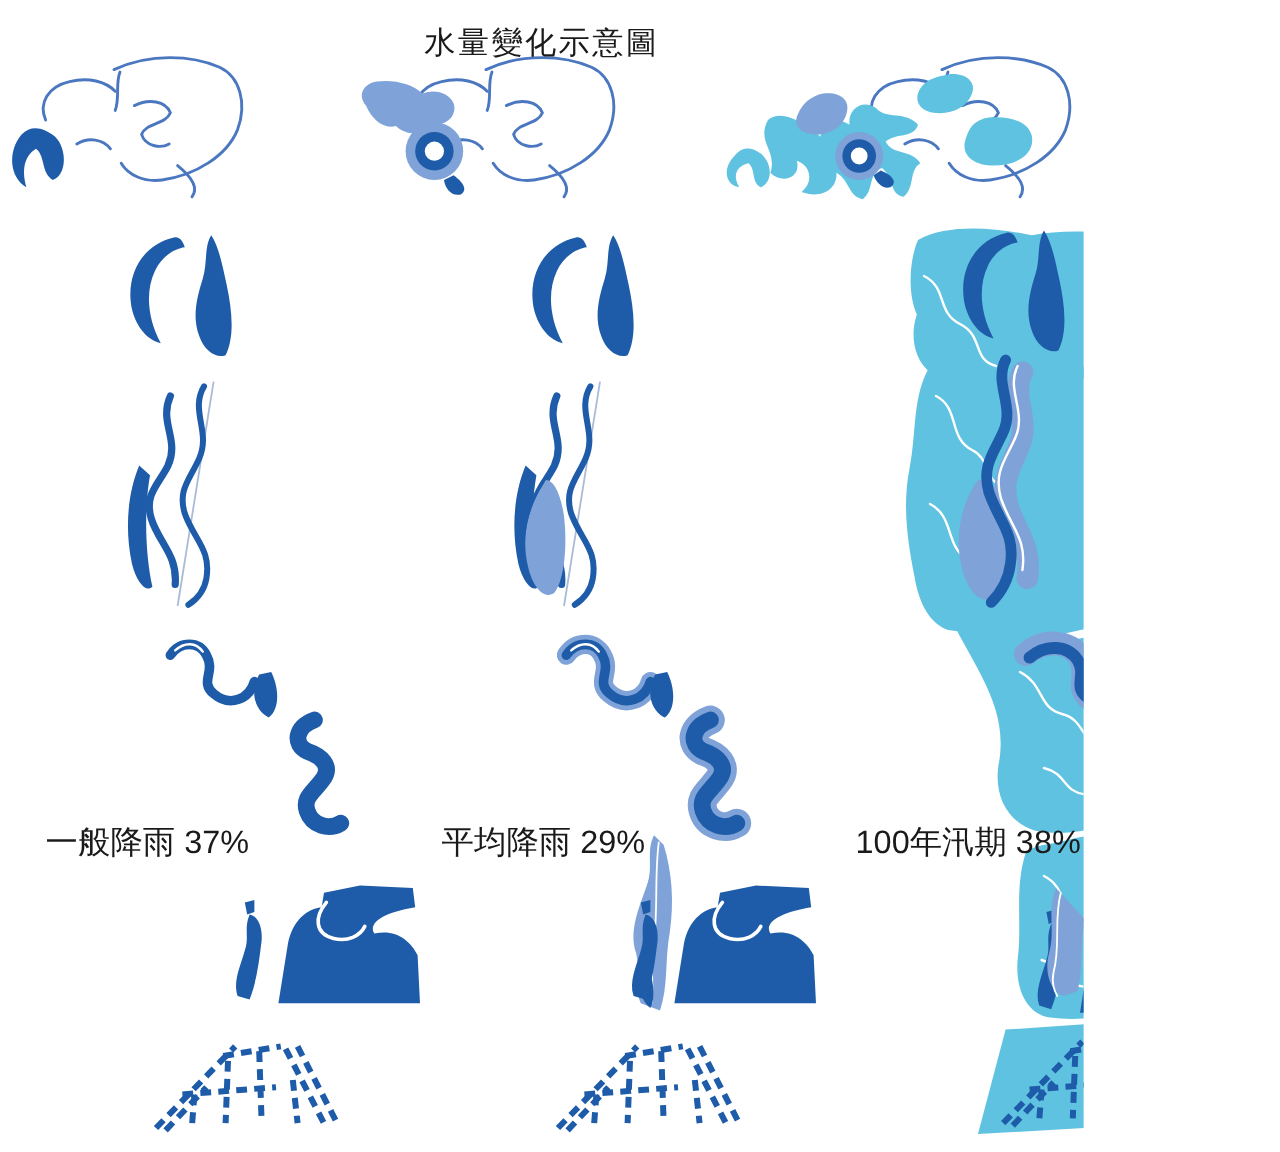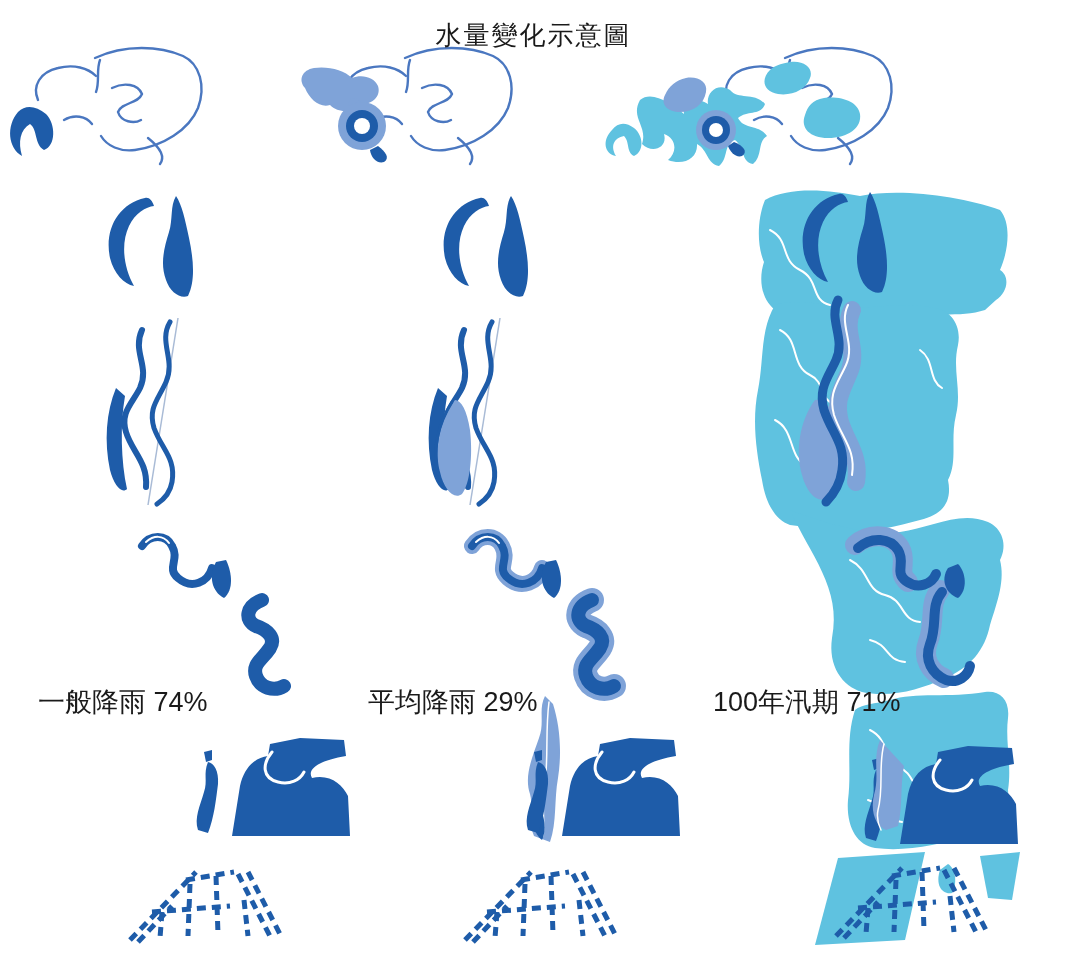--- a/index.html
+++ b/index.html
@@ -6,21 +6,21 @@
     --dark-blue:#1E5CA9;
     --medium-blue:#7FA3D8;
     --light-cyan:#5FC2E0;
     --outline-blue:#4A77C0;
     --hairline:#A9BBD6;
     --text:#1A1A1A;
     --background:#FFFFFF;
   }
   html,body{margin:0;padding:0;background:var(--background);}
   .stage{
-    position:relative;width:1067px;height:960px;overflow:hidden;
+    position:relative;width:903px;height:960px;overflow:hidden;
     background:var(--background);
     font-family:"Liberation Sans","DejaVu Sans",sans-serif;
   }
   .title{
     position:absolute;top:18px;left:0;right:0;text-align:center;
     font-size:26px;color:var(--text);letter-spacing:2px;
   }
   .panel-label{
     position:absolute;font-size:27px;color:var(--text);white-space:nowrap;
   }
@@ -227,16 +227,16 @@
         <path class="s-white w1" d="M884,744 C878,766 884,788 878,810 C876,820 879,826 881,830"></path>
       </g>
 
       <g>
           <use href="#bridge" transform="translate(706,-4)"></use>
         </g>
     </g>
   </svg>
 
   <div class="title">水量變化示意圖</div>
-  <div class="panel-label label-1">一般降雨 74%</div>
+  <div class="panel-label label-1">一般降雨 37%</div>
   <div class="panel-label label-2">平均降雨 29%</div>
-  <div class="panel-label label-3">100年汛期 71%</div>
+  <div class="panel-label label-3">100年汛期 38%</div>
 </div>
 
 </body></html>

